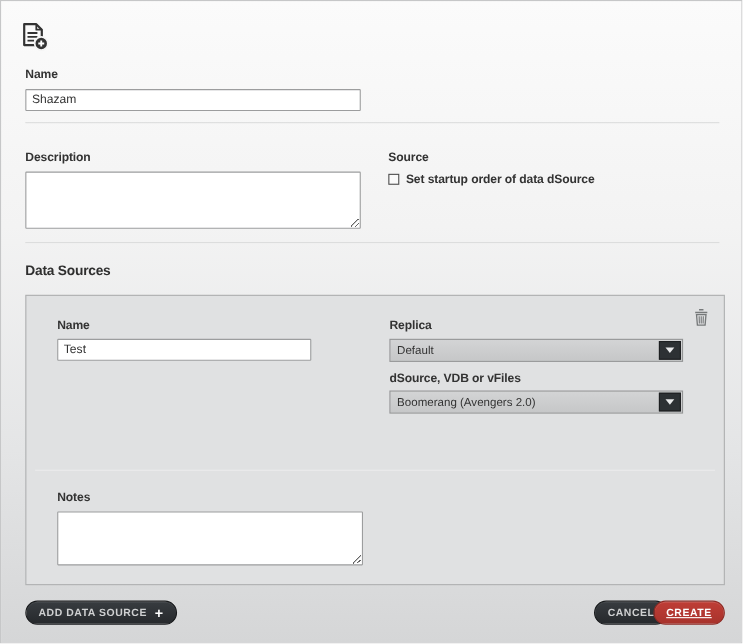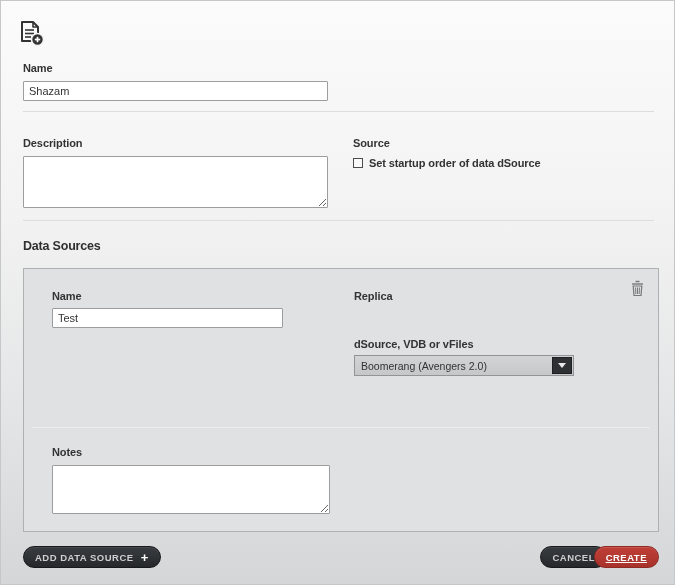--- a/index.html
+++ b/index.html
@@ -131,23 +131,29 @@
         <line x1="5.6" y1="7.5" x2="5.8" y2="14" stroke="#76797a" stroke-width="1"></line>
         <line x1="7.5" y1="7.5" x2="7.5" y2="14" stroke="#76797a" stroke-width="1"></line>
         <line x1="9.4" y1="7.5" x2="9.2" y2="14" stroke="#76797a" stroke-width="1"></line>
       </svg>
     </button>
 
     <div class="lbl" style="left:28px;top:21px;">Name</div>
     <input class="txt-input" style="left: 28px; top: 39px; width: 231px;" type="text" value="Test">
 
     <div class="lbl" style="left:330px;top:21px;">Replica</div>
+    <div class="select" style="left:330px;top:39px;width:267px;">
+      <span class="sel-text">Default</span>
+      <span class="arrow-box">
+          <span class="caret"></span>
+        </span>
+    </div>
 
     <div class="lbl" style="left:330px;top:69px;">dSource, VDB or vFiles</div>
-    <div class="select" style="left:330px;top:86px;width:220px;">
+    <div class="select" style="left:330px;top:86px;width:267px;">
       <span class="sel-text">Boomerang (Avengers 2.0)</span>
       <span class="arrow-box">
           <span class="caret"></span>
         </span>
     </div>
 
     <div class="divider" style="left:8px;top:158px;width:618px;background:#ececec;"></div>
 
     <div class="lbl" style="left:28px;top:177px;">Notes</div>
     <textarea class="txt-area" style="left: 28px; top: 196px; width: 278px; height: 49px;"></textarea>

